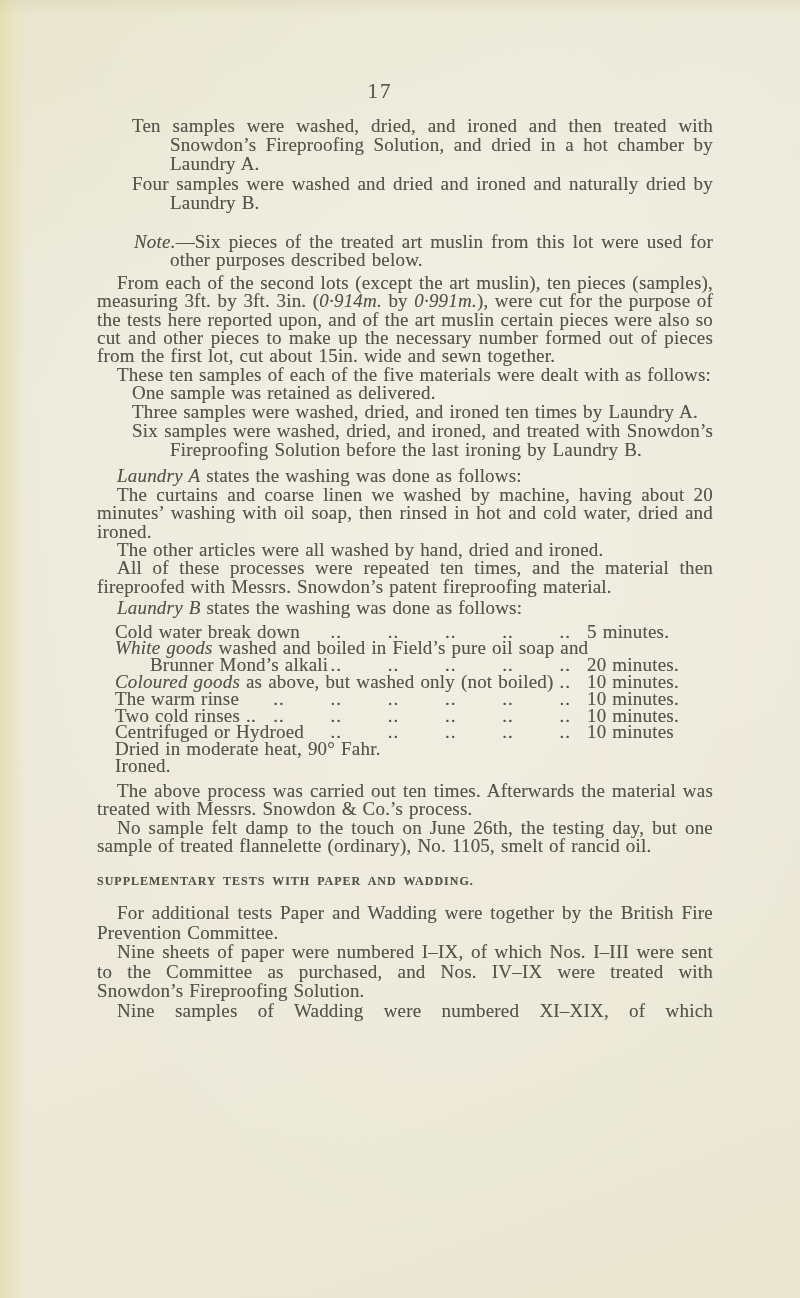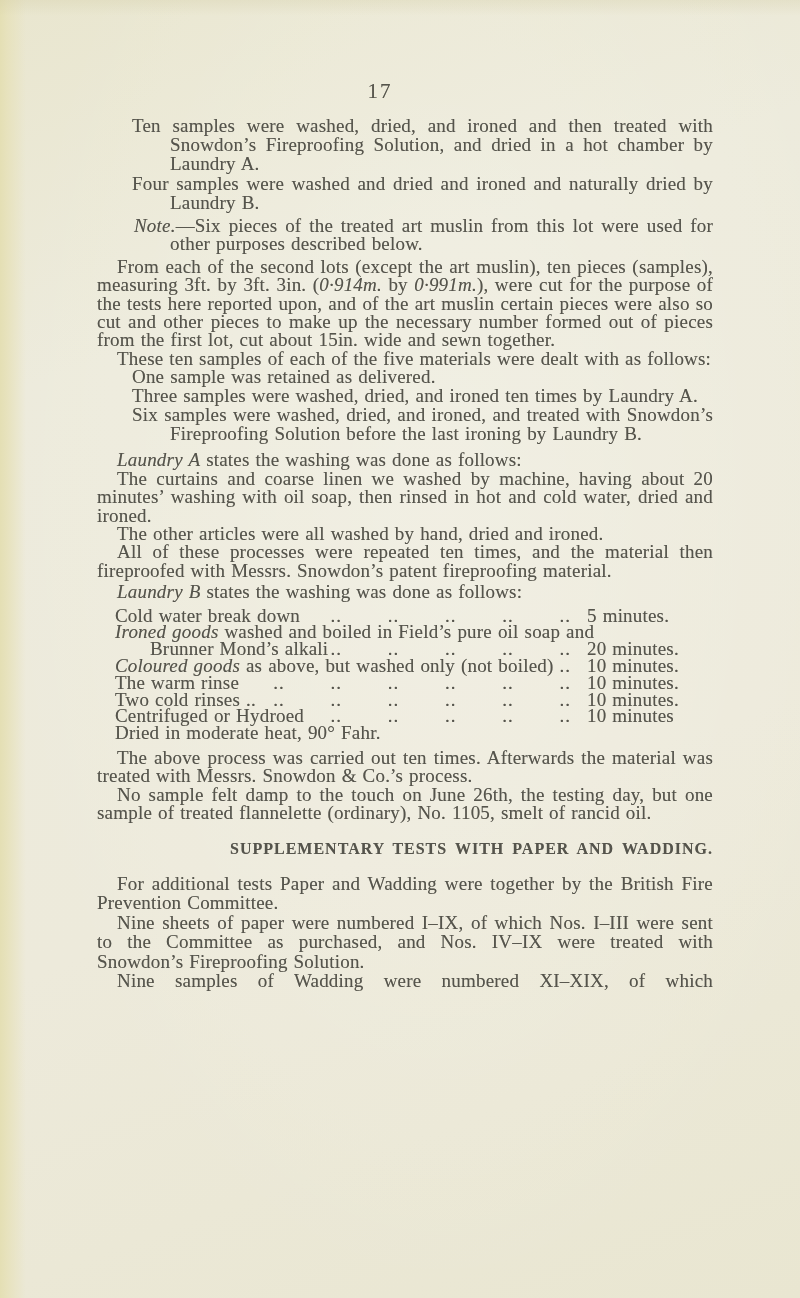--- a/index.html
+++ b/index.html
@@ -45,39 +45,39 @@
   .wl{flex:0 0 auto;white-space:nowrap;}
   .ld{
     flex:1 1 0;min-width:0;overflow:hidden;white-space:nowrap;
     text-align:right;word-spacing:40px;letter-spacing:1px;padding-right:16px;
   }
   .ld:empty{padding:0;}
   .mv{flex:0 0 auto;width:126px;white-space:nowrap;font-family:Liberation Serif, serif;}
   .mv:empty{width:0;}
   .section-heading{
     margin-top:14px;
-    text-align:right;
-    font-size:16px;line-height:24px;
+    text-align:left;
+    font-size:12px;line-height:24px;
     letter-spacing:1px;word-spacing:3px;
   }
   .sec2{line-height:19.5px;}
   .justify-last{text-align-last:justify;}
 </style>
 </head>
 <body>
 
 <div class="page">
   <div class="text-block">
 
     <div class="page-number">17</div>
 
     <p class="hang" style="margin-top:15px"><span>Ten samples were washed, dried, and ironed and then treated with Snowdon’s Fireproofing Solution, and dried in a hot chamber by Laundry A.</span></p>
     <p class="hang" style="margin-top:2px"><span>Four samples were washed and dried and ironed and naturally dried by Laundry B.</span></p>
 
-    <p class="note-par" style="margin-top:4px"><span class="it">Note.</span><span>—Six pieces of the treated art muslin from this lot were used for other purposes described below.</span></p>
+    <p class="note-par" style="margin-top:20px"><span class="it">Note.</span><span>—Six pieces of the treated art muslin from this lot were used for other purposes described below.</span></p>
 
     <p class="par" style="margin-top:4px"><span>From each of the second lots (except the art muslin), ten pieces (samples), measuring 3ft. by 3ft. 3in. (</span><span class="it">0·914m.</span><span> by </span><span class="it">0·991m.</span><span>), were cut for the purpose of the tests here reported upon, and of the art muslin certain pieces were also so cut and other pieces to make up the necessary number formed out of pieces from the first lot, cut about 15in. wide and sewn together.</span></p>
     <p class="par"><span>These ten samples of each of the five materials were dealt with as follows:</span></p>
 
     <p class="hang"><span>One sample was retained as delivered.</span></p>
     <p class="hang"><span>Three samples were washed, dried, and ironed ten times by Laundry A.</span></p>
     <p class="hang"><span>Six samples were washed, dried, and ironed, and treated with Snowdon’s Fireproofing Solution before the last ironing by Laundry B.</span></p>
 
     <p class="par" style="margin-top:8px"><span class="it">Laundry A</span><span> states the washing was done as follows:</span></p>
     <p class="par"><span>The curtains and coarse linen we washed by machine, having about 20 minutes’ washing with oil soap, then rinsed in hot and cold water, dried and ironed.</span></p>
@@ -86,21 +86,21 @@
 
     <p class="par" style="margin-top:3px"><span class="it">Laundry B</span><span> states the washing was done as follows:</span></p>
 
     <div class="wash-table">
       <div class="wash-row">
         <span class="wl"><span>Cold water break down</span></span>
         <span class="ld">.. .. .. .. ..</span>
         <span class="mv">5 minutes.</span>
       </div>
       <div class="wash-row">
-        <span class="wl"><span class="it">Ironed goods</span><span> washed and boiled in Field’s pure oil soap and</span></span>
+        <span class="wl"><span class="it">White goods</span><span> washed and boiled in Field’s pure oil soap and</span></span>
         <span class="ld"></span>
         <span class="mv"></span>
       </div>
       <div class="wash-row ind">
         <span class="wl"><span>Brunner Mond’s alkali</span></span>
         <span class="ld">.. .. .. .. ..</span>
         <span class="mv">20 minutes.</span>
       </div>
       <div class="wash-row">
         <span class="wl"><span class="it">Coloured goods</span><span> as above, but washed only (not boiled)</span></span>
@@ -120,20 +120,25 @@
       <div class="wash-row">
         <span class="wl"><span>Centrifuged or Hydroed</span></span>
         <span class="ld">.. .. .. .. ..</span>
         <span class="mv">10 minutes</span>
       </div>
       <div class="wash-row">
         <span class="wl"><span>Dried in moderate heat, 90° Fahr.</span></span>
         <span class="ld"></span>
         <span class="mv"></span>
       </div>
+      <div class="wash-row">
+        <span class="wl"><span>Ironed.</span></span>
+        <span class="ld"></span>
+        <span class="mv"></span>
+      </div>
     </div>
 
     <p class="par" style="margin-top:7px"><span>The above process was carried out ten times.  Afterwards the material was treated with Messrs. Snowdon &amp; Co.’s process.</span></p>
     <p class="par"><span>No sample felt damp to the touch on June 26th, the testing day, but one sample of treated flannelette (ordinary), No. 1105, smelt of rancid oil.</span></p>
 
     <h2 class="section-heading">SUPPLEMENTARY TESTS WITH PAPER AND WADDING.</h2>
 
     <p class="par sec2" style="margin-top:7px"><span>For additional tests Paper and Wadding were together by the British Fire Prevention Committee.</span></p>
     <p class="par sec2"><span>Nine sheets of paper were numbered I–IX, of which Nos. I–III were sent to the Committee as purchased, and Nos. IV–IX were treated with Snowdon’s Fireproofing Solution.</span></p>
     <p class="par sec2 justify-last"><span>Nine samples of Wadding were numbered XI–XIX, of which</span></p>

